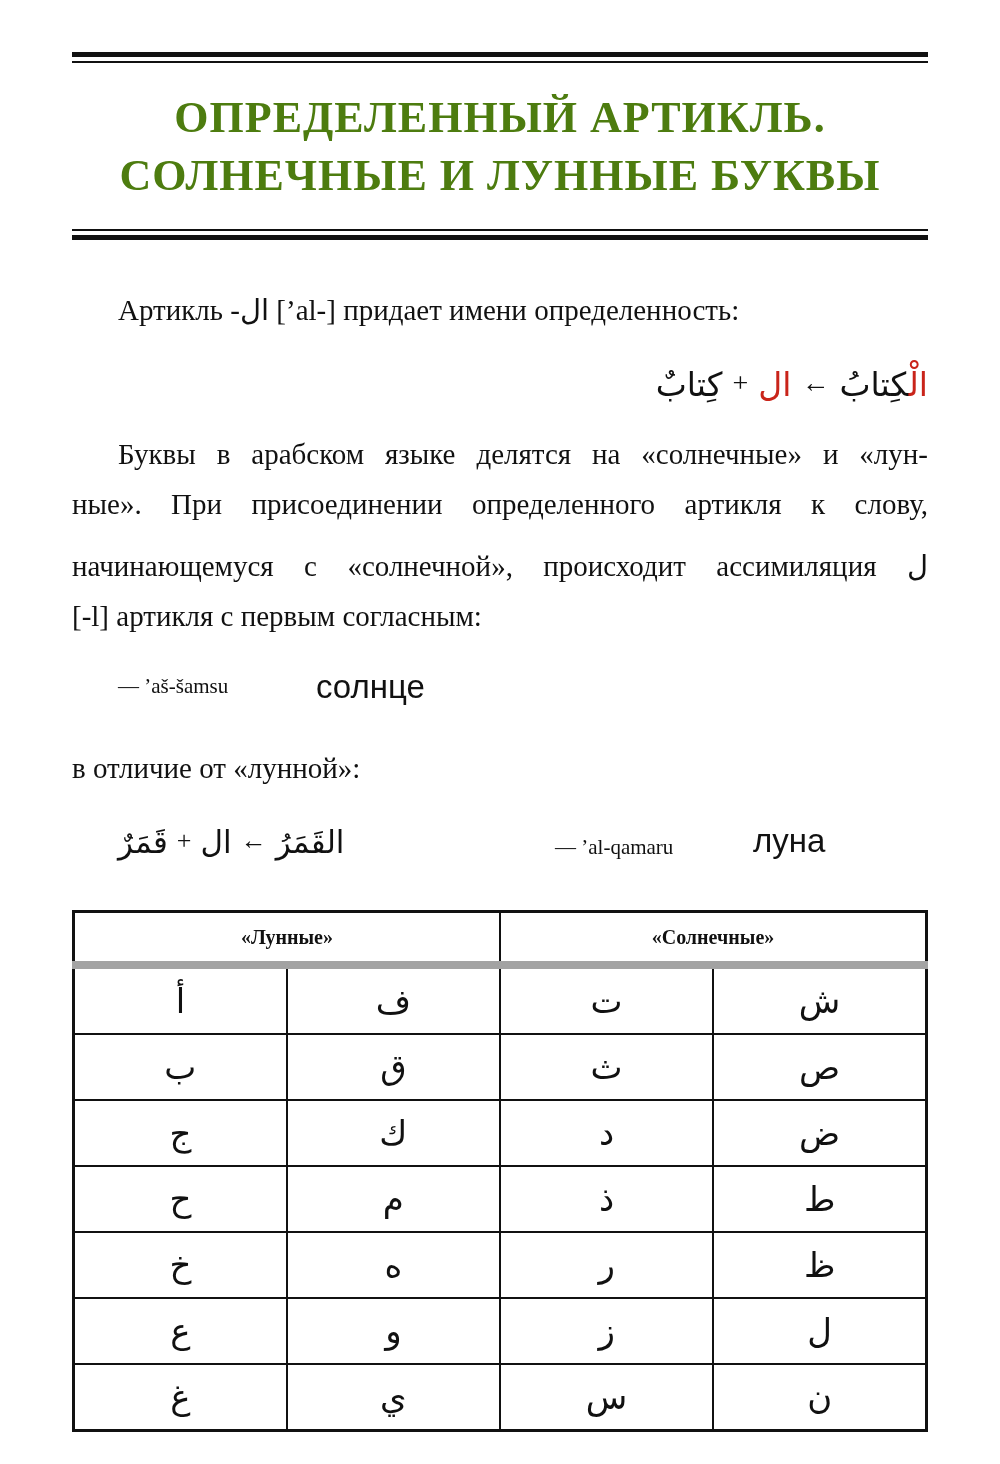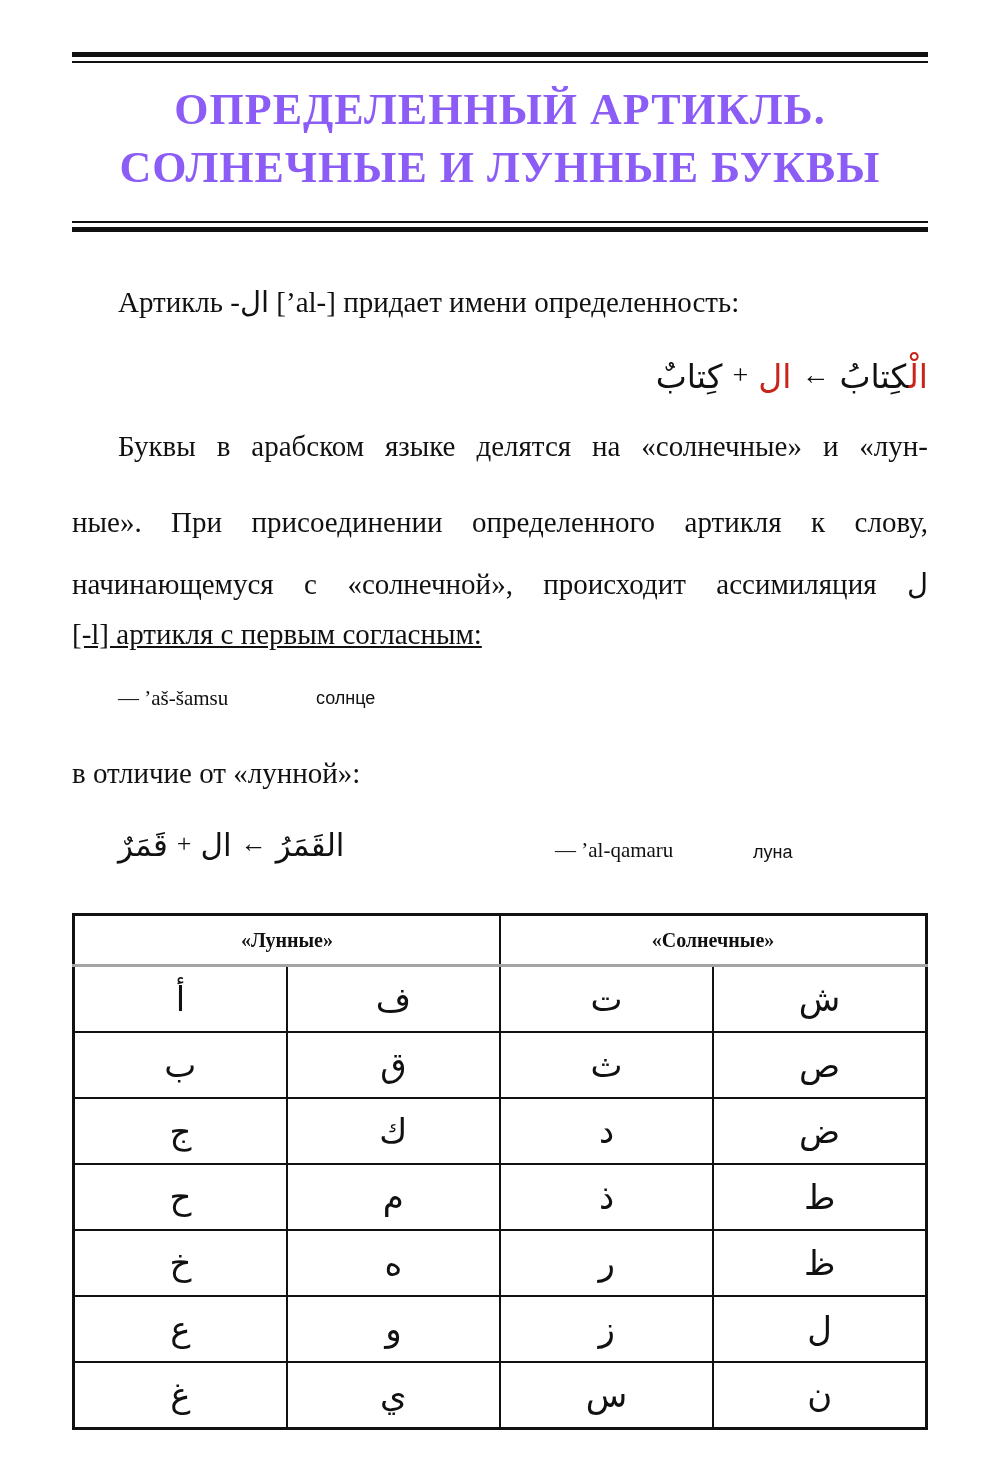--- a/index.html
+++ b/index.html
@@ -15,33 +15,33 @@
   .rule-top .thick, .rule-bottom .thick{height:5px;background:#111;}
   .rule-top .thin,  .rule-bottom .thin {height:2px;background:#111;}
   .rule-top .gap,   .rule-bottom .gap  {height:4px;}
   
   .title{
     text-align:center;
     font-weight:bold;
     font-size:44px;
     line-height:1.32;
     letter-spacing:1px;
-    padding:18px 0 24px 0;
-    color:#8b5cf6;
+    padding:26px 0 24px 0;
+    color:#4d7c0f;
   }
   
   .para{
     font-size:29px;
     line-height:1.72;
     text-align:justify;
   }
   .indent{text-indent:46px;}
   .intro{margin-top:46px;}
-  .jline{display:block;text-align:justify;text-align-last:justify;margin-top:26px;}
-  .jline-last{display:block;text-align:left;text-decoration:underline;}
+  .jline{display:block;text-align:justify;text-align-last:justify;}
+  .jline-last{display:block;text-align:left;}
   .p2{margin-top:26px;}
   .l3{margin-top:12px;}
   
   .ar{
     font-family:"DejaVu Sans", sans-serif;
     direction:ltr;
     unicode-bidi:isolate;
   }
   .red{color:#c9241a;}
   .f1{
@@ -53,21 +53,21 @@
   .f1 .op{font-family:"Liberation Serif",serif;font-size:28px;padding:0 10px;position:relative;top:-4px;}
   .example{
     display:flex;
     align-items:center;
     margin-left:46px;
     white-space:nowrap;
   }
   .ar-formula{font-size:31px;flex:0 0 437px;}
   .ar-formula .op{font-family:"Liberation Serif",serif;font-size:26px;padding:0 9px;position:relative;top:-4px;}
   .translit{font-size:21px;flex:0 0 198px;}
-  .gloss{font-family:"Liberation Sans",sans-serif;font-size:18px;}
+  .gloss{font-family:"Liberation Sans",sans-serif;font-size:33px;}
   .ex1{margin-top:26px;}
   .otlichie{margin-top:38px;}
   .ex2{margin-top:10px;align-items:flex-end;}
   .shams-result{position:relative;display:inline-block;}
   .shadda{
     position:absolute;
     left:46%;top:-13px;
     font-size:24px;
     line-height:1;
     color:#c9241a;
@@ -81,21 +81,21 @@
   table.letters th, table.letters td{
     border:2px solid #111;
     text-align:center;
     vertical-align:middle;
   }
   table.letters{border:3px solid #111;}
   table.letters th{
     font-size:20px;
     font-weight:bold;
     height:46px;
-    border-bottom:3px solid #a3a3a3;
+    border-bottom:8px solid #a3a3a3;
   }
   table.letters td{
     height:62px;
     width:25%;
     font-family:"DejaVu Sans", sans-serif;
     font-size:34px;
   }
   
   .pagenum{
     text-align:center;

